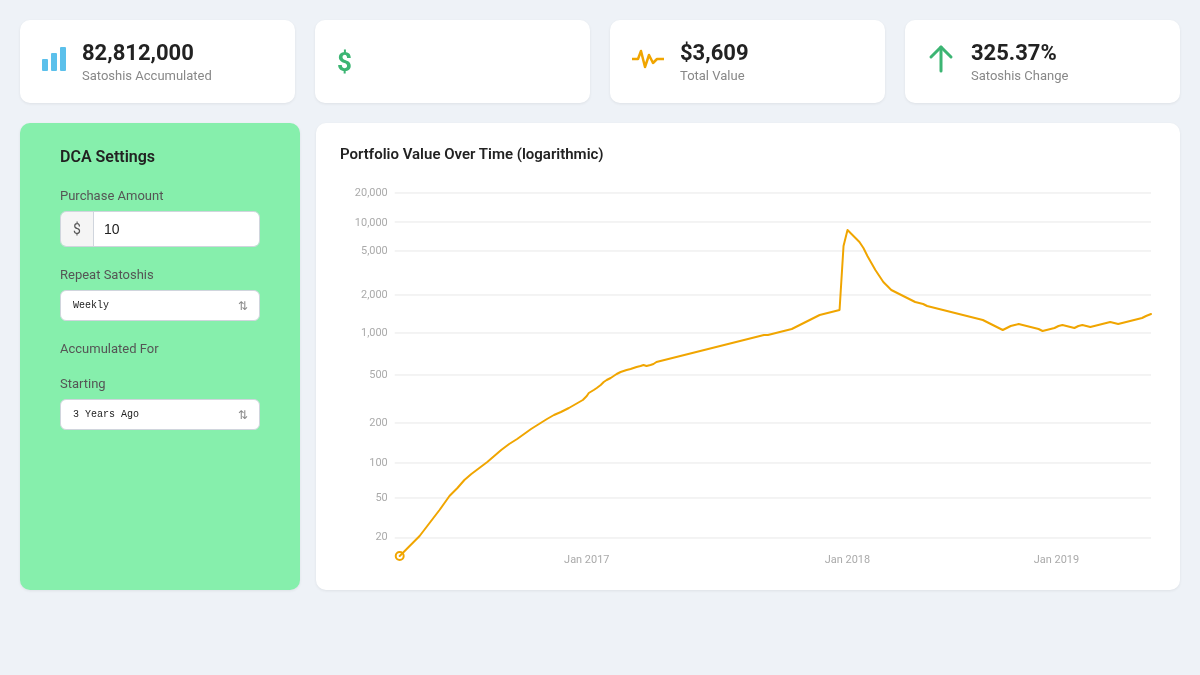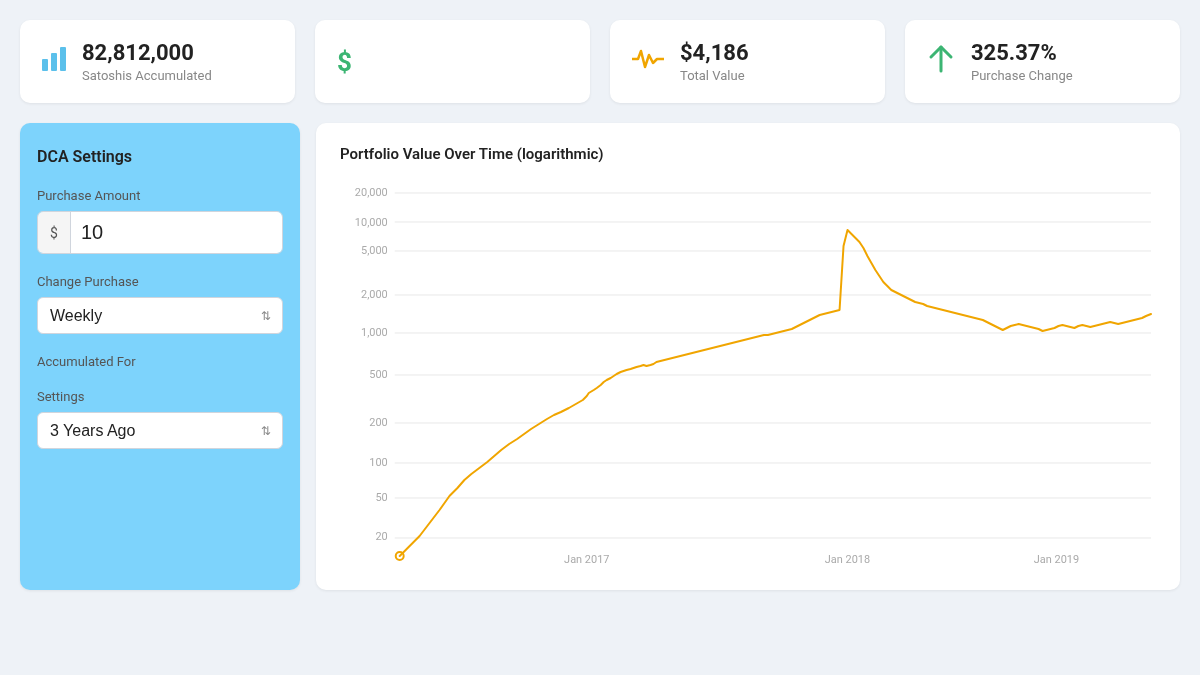--- a/index.html
+++ b/index.html
@@ -45,23 +45,23 @@
       margin-top: 2px;
     }
 
     .main-area {
       display: grid;
       grid-template-columns: 280px 1fr;
       gap: 16px;
     }
 
     .settings-panel {
-      background: #7dd3fc;
+      background: #86efac;
       border-radius: 10px;
-      padding: 24px 17px;
+      padding: 24px 40px;
       box-shadow: 0 1px 3px rgba(0,0,0,0.07);
     }
 
     .settings-panel h2 {
       font-size: 16px;
       font-weight: 600;
       color: #222;
       margin-bottom: 22px;
     }
 
@@ -91,41 +91,42 @@
       color: #555;
       border-right: 1.5px solid #d0d5dd;
       display: flex;
       align-items: center;
     }
 
     .input-main {
       flex: 1;
       border: none;
       padding: 9px 10px;
-      font-size: 20px;
+      font-size: 14px;
       color: #222;
       outline: none;
     }
 
     .select-wrapper {
       position: relative;
     }
 
     .select-wrapper select {
       width: 100%;
       padding: 9px 36px 9px 12px;
       border: 1.5px solid #d0d5dd;
       border-radius: 6px;
-      font-size: 16px;
+      font-size: 10px;
       color: #222;
       background: #fff;
       appearance: none;
       -webkit-appearance: none;
       outline: none;
       cursor: pointer;
+      font-family: Liberation Mono, monospace;
     }
 
     .select-wrapper::after {
       content: '⇅';
       position: absolute;
       right: 12px;
       top: 50%;
       transform: translateY(-50%);
       color: #888;
       pointer-events: none;
@@ -209,71 +210,71 @@
     <div class="card-icon icon-dollar">$</div>
   </div>
 
   <div class="card">
     <div class="card-icon icon-pulse">
       <svg width="32" height="24" viewBox="0 0 32 24" fill="none">
         <polyline points="0,12 6,12 9,4 13,20 17,8 21,16 25,12 32,12" stroke="#f0a500" stroke-width="2.5" fill="none" stroke-linejoin="round" stroke-linecap="round"></polyline>
       </svg>
     </div>
     <div class="card-text">
-      <div class="value">$4,186</div>
+      <div class="value">$3,609</div>
       <div class="label">Total Value</div>
     </div>
   </div>
 
   <div class="card">
     <div class="card-icon icon-arrow-up">
       <svg width="28" height="32" viewBox="0 0 28 32" fill="none">
         <line x1="14" y1="28" x2="14" y2="4" stroke="#3cb573" stroke-width="3" stroke-linecap="round"></line>
         <polyline points="4,14 14,4 24,14" stroke="#3cb573" stroke-width="3" fill="none" stroke-linejoin="round" stroke-linecap="round"></polyline>
       </svg>
     </div>
     <div class="card-text">
       <div class="value">325.37%</div>
-      <div class="label">Purchase Change</div>
+      <div class="label">Satoshis Change</div>
     </div>
   </div>
 
 </div>
 
 <div class="main-area">
 
   <div class="settings-panel">
     <h2>DCA Settings</h2>
 
     <div class="form-group">
       <label>Purchase Amount</label>
       <div class="input-with-prefix">
         <div class="input-prefix">$</div>
         <input class="input-main" type="text" value="10" style="">
 
       </div>
     </div>
 
     <div class="form-group">
-      <label>Change Purchase</label>
+      <label>Repeat Satoshis</label>
       <div class="select-wrapper">
         <select>
           <option>Daily</option>
           <option selected="">Weekly</option>
           <option>Monthly</option>
         </select>
       </div>
     </div>
 
     <div class="form-group">
       <label>Accumulated For</label>
     </div>
 
     <div class="form-group">
-      <label>Settings</label>
+      <label>Starting</label>
       <div class="select-wrapper">
         <select>
           <option>1 Year Ago</option>
           <option>2 Years Ago</option>
           <option selected="">3 Years Ago</option>
           <option>4 Years Ago</option>
           <option>5 Years Ago</option>
         </select>
       </div>
     </div>

